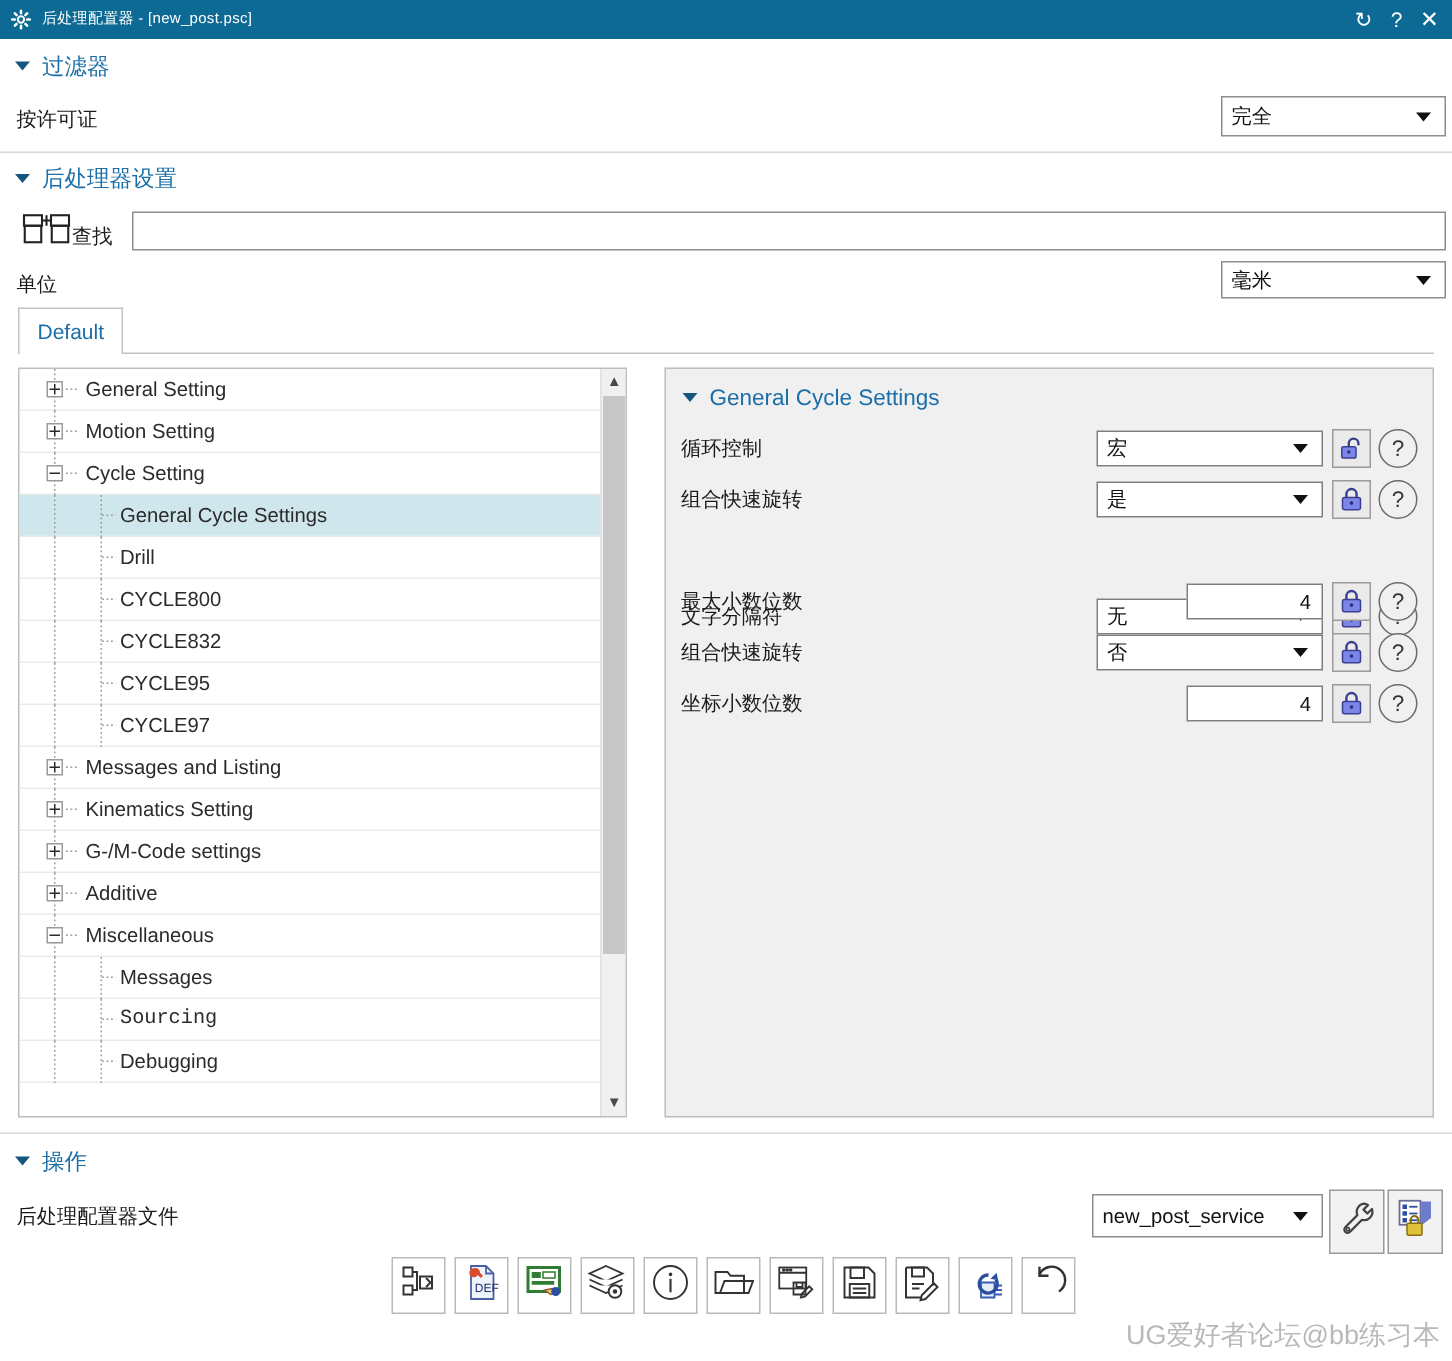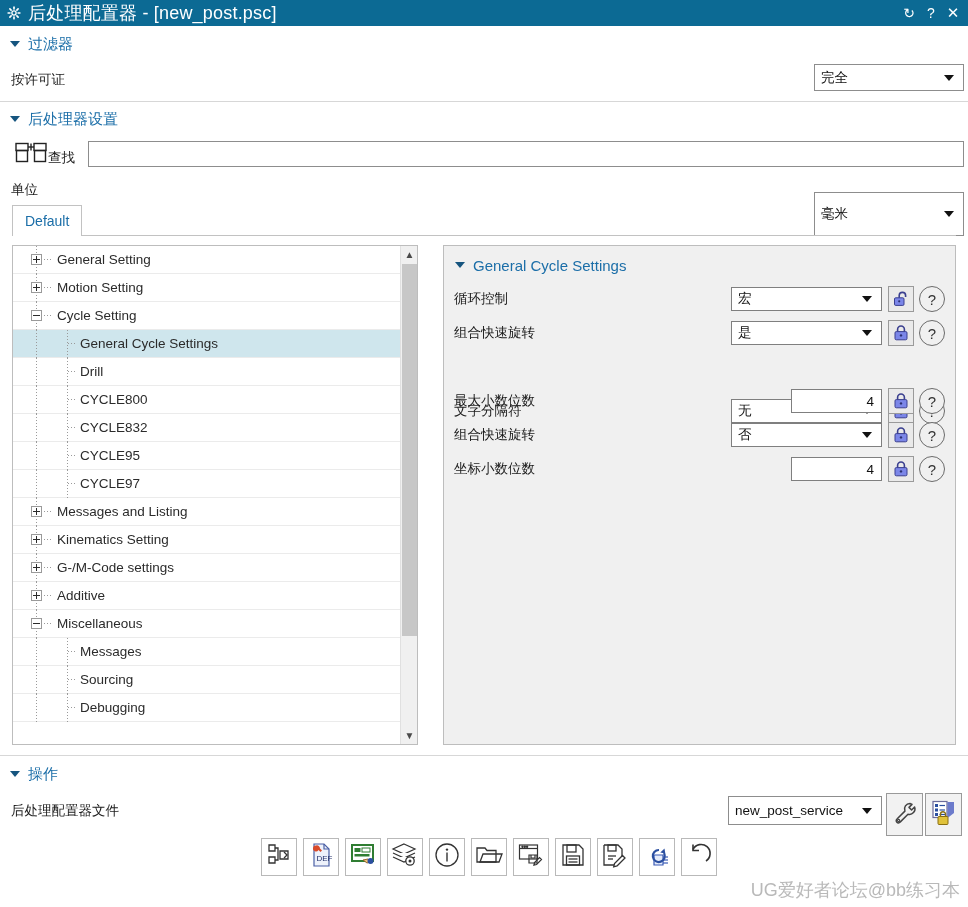--- a/index.html
+++ b/index.html
@@ -16,21 +16,21 @@
   .titlebar {
     position: absolute; left: 0; top: 0; width: 968px; height: 26px;
     background: #0c6a94; color: #ffffff;
     display: flex; align-items: center;
   }
   .titlebar .gear {
     margin-left: 7px; margin-right: 7px;
     width: 14px; height: 14px; display: block;
   }
   .titlebar .ttl {
-    font-size: 18px; letter-spacing: .2px; white-space: nowrap;
+    font-size: 10px; letter-spacing: .2px; white-space: nowrap;
     line-height: 26px;
   }
   .titlebar .spacer { flex: 1 1 auto; }
   .tb-btn {
     width: 22px; height: 26px; display: flex; align-items: center; justify-content: center;
     color: #ffffff; font-size: 14px; cursor: default;
   }
   .tb-btn.close { font-size: 15px; margin-right: 4px; }
 
   
@@ -248,21 +248,21 @@
       <line x1="17" y1="2.5" x2="17" y2="9.5"></line>
     </g>
   </svg>
 </span>
 <div class="lbl" style="left:48px;top:149px;">查找</div>
 <div class="txtbox left" style="left:88px;top:141px;width:876px;height:26px;">
   <span class="val"></span>
 </div>
 
 <div class="lbl" style="left:11px;top:181px;">单位</div>
-<div class="combo" style="left:814px;top:192px;width:150px;height:44px;">
+<div class="combo" style="left:814px;top:174px;width:150px;height:25px;">
   <span class="txt">毫米</span>
   <span class="arr"></span>
 </div>
 
 <div class="tabstrip">
   <div class="tabline"></div>
   <div class="tab">
     <span>Default</span>
   </div>
 </div>
@@ -356,21 +356,21 @@
       <div class="trow">
         <div class="vline" style="left: 23px;"></div>
         <div class="vline" style="left: 54px;"></div>
         <div class="elbow" style="left: 55px; width: 9px;"></div>
         <span class="lab" style="left: 67px;">Messages</span>
       </div>
       <div class="trow">
         <div class="vline" style="left: 23px;"></div>
         <div class="vline" style="left: 54px;"></div>
         <div class="elbow" style="left: 55px; width: 9px;"></div>
-        <span class="lab" style="left: 67px;">Sourcing</span>
+        <span class="lab" style="left: 67px; font-family: Liberation Mono, monospace;">Sourcing</span>
       </div>
       <div class="trow">
         <div class="vline" style="left: 23px;"></div>
         <div class="vline" style="left: 54px;"></div>
         <div class="elbow" style="left: 55px; width: 9px;"></div>
         <span class="lab" style="left: 67px;">Debugging</span>
       </div>
     </div>
   <div class="tscroll">
     <div class="ar up">▲</div>

